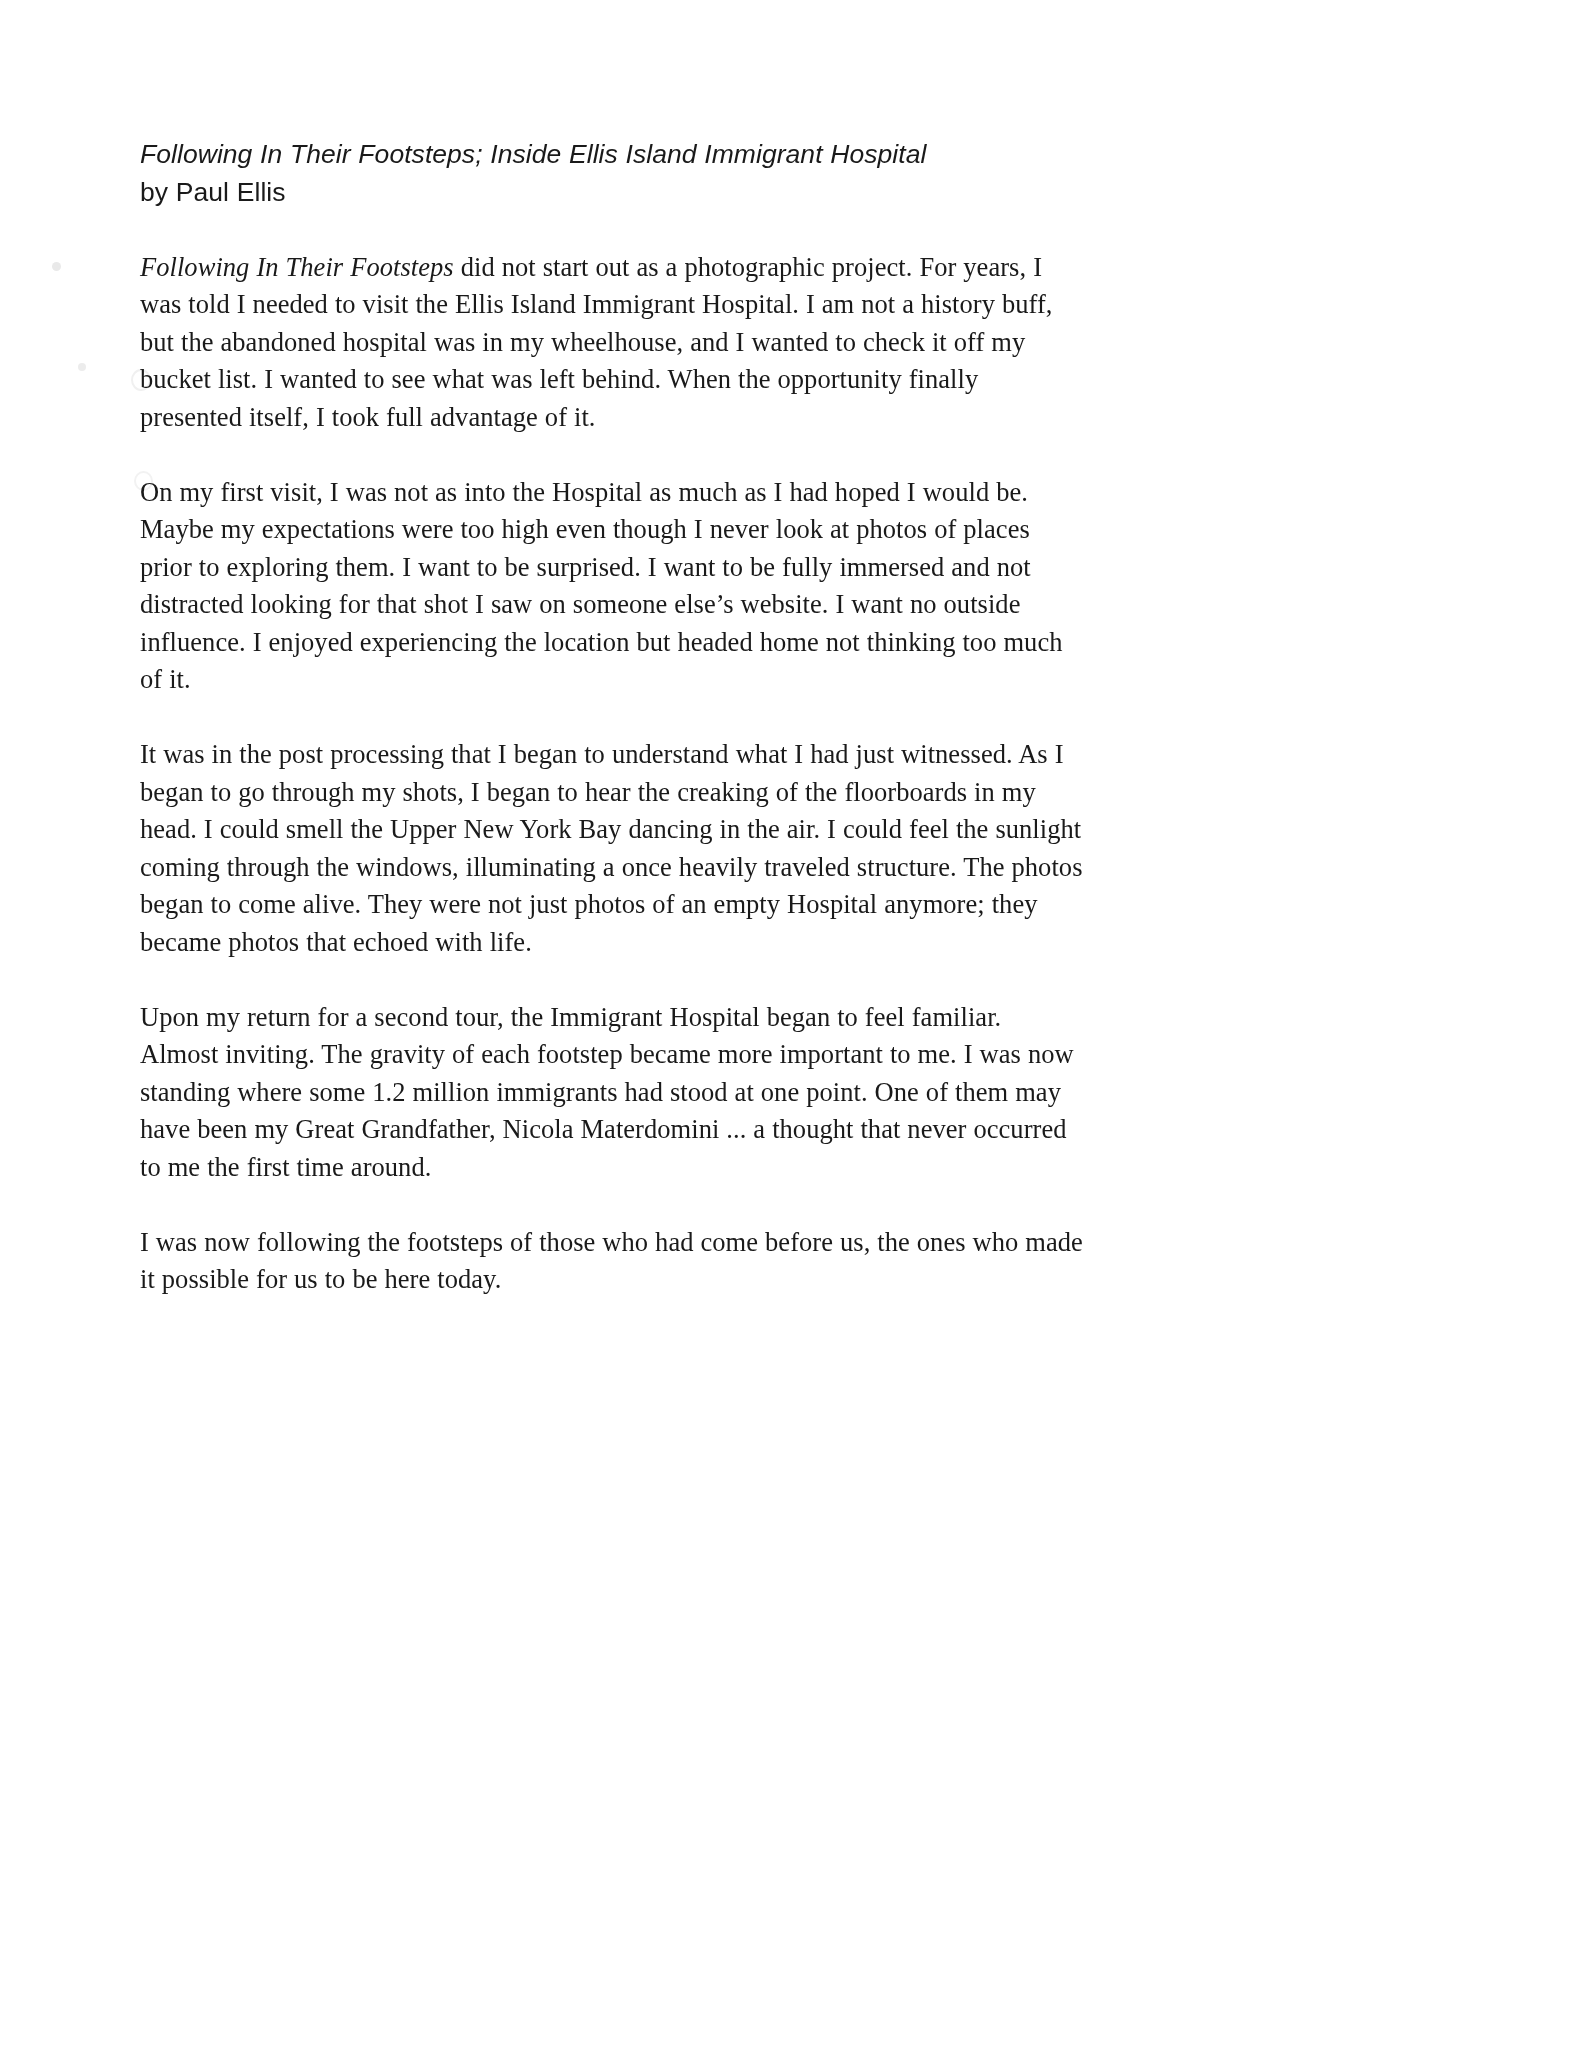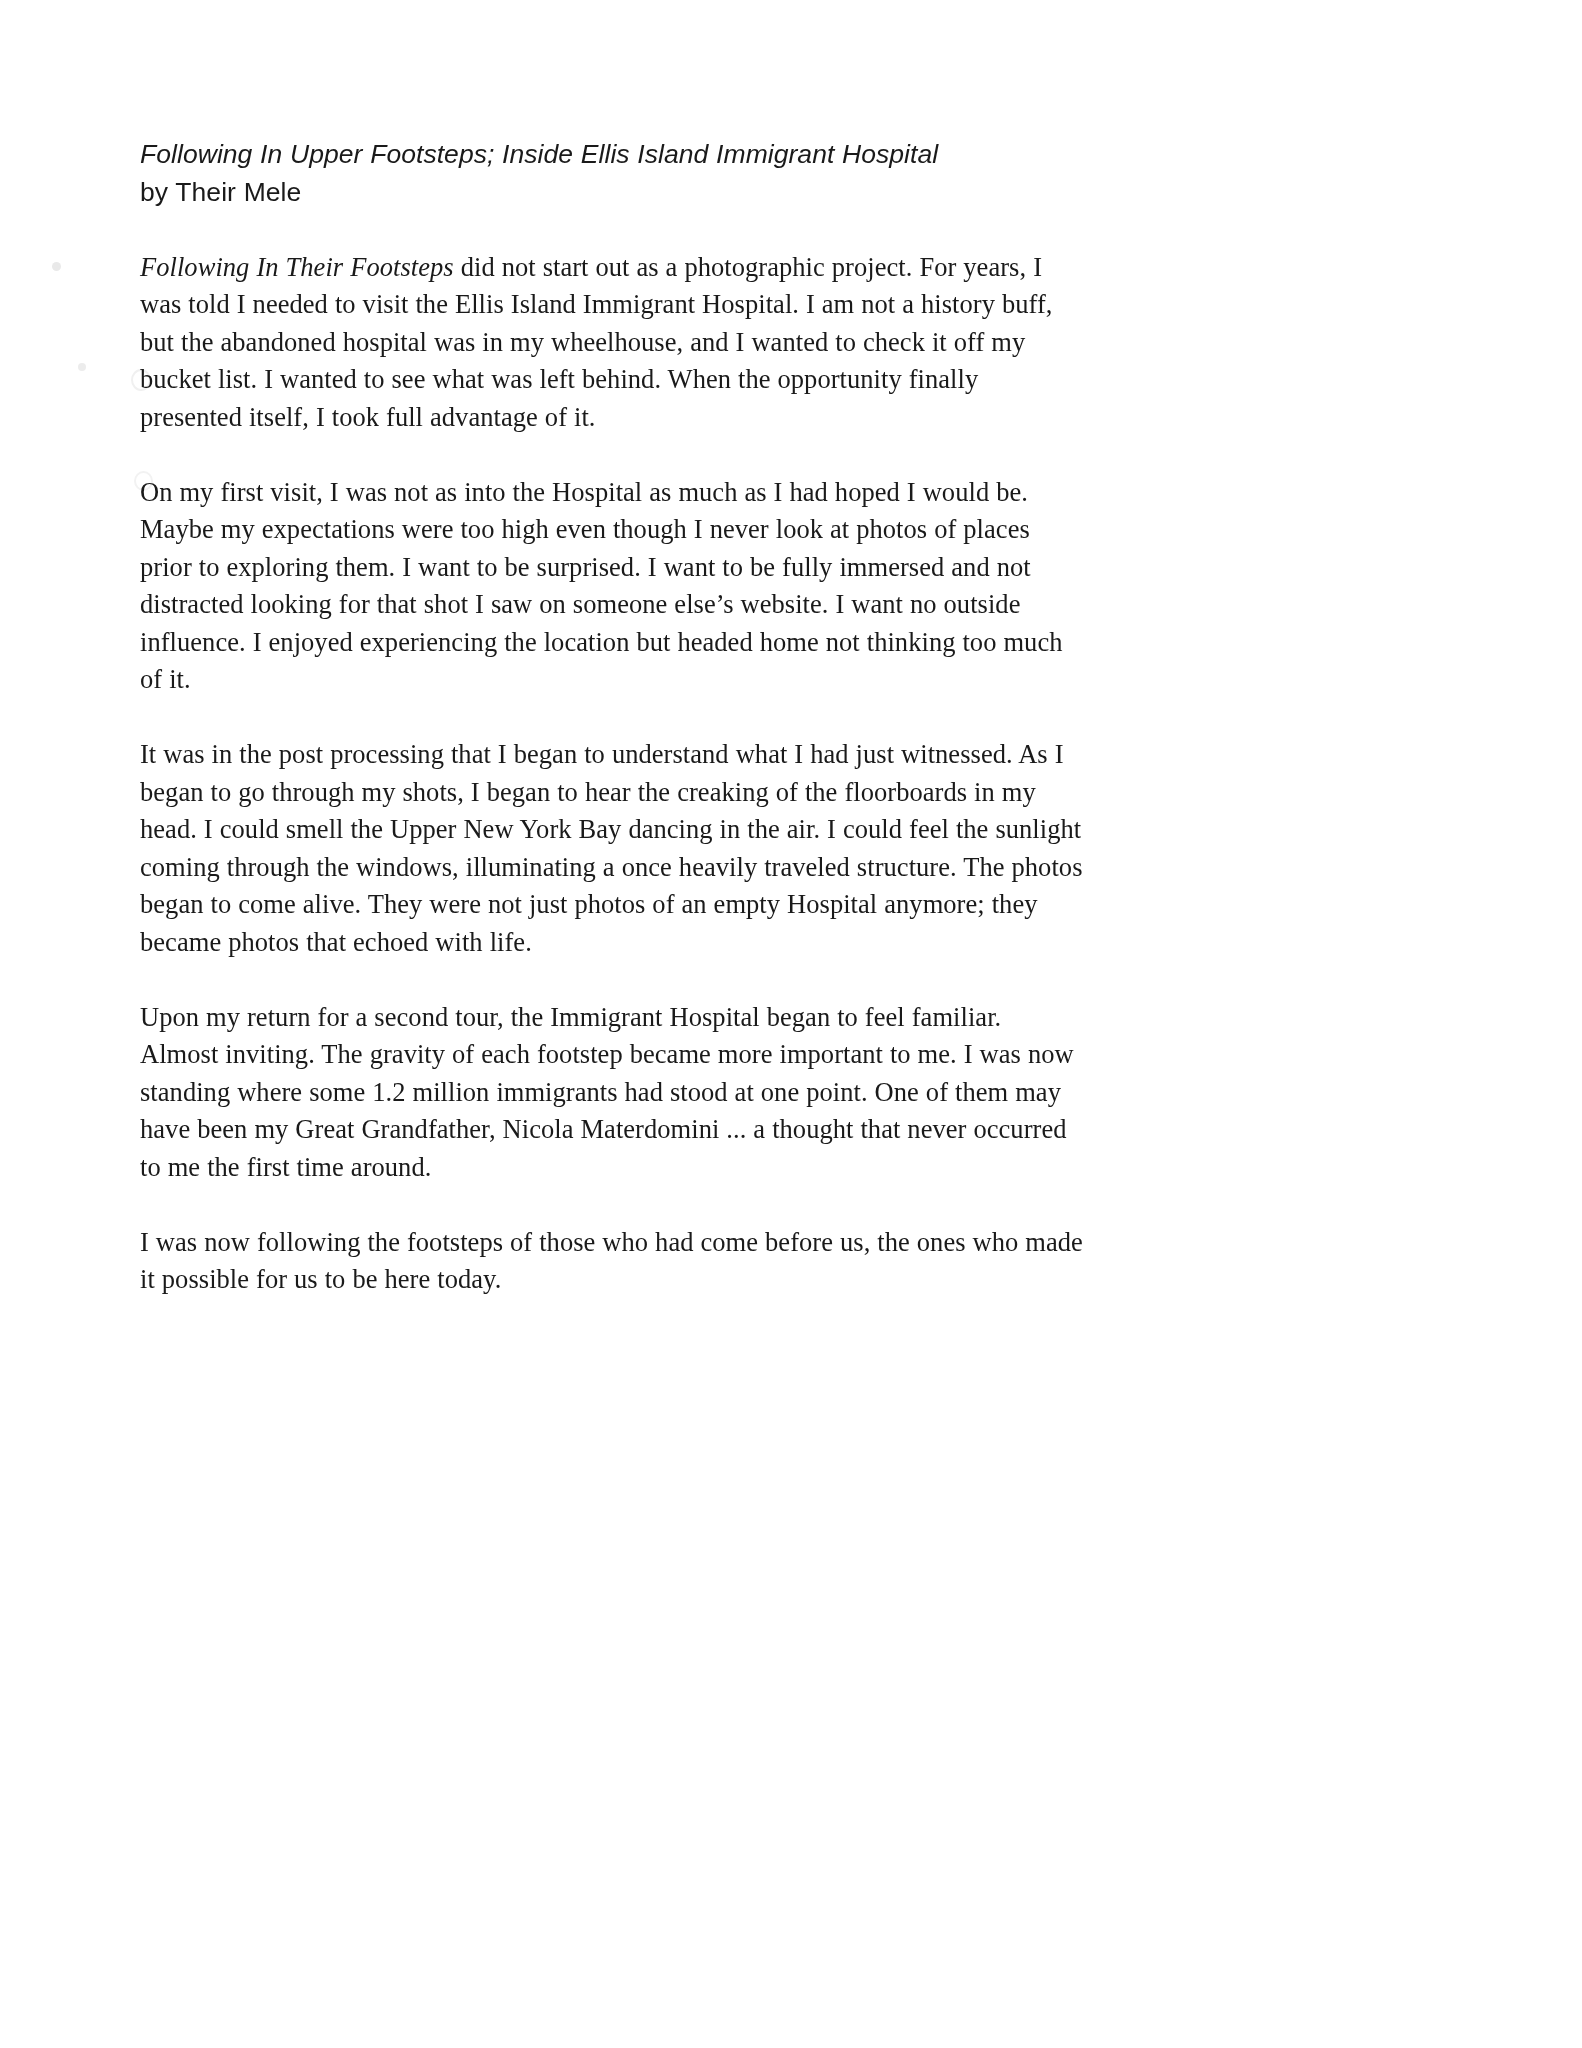--- a/index.html
+++ b/index.html
@@ -99,23 +99,23 @@
 
 <div class="page">
 
   <span class="artifact artifact-a"></span>
   <span class="artifact artifact-b"></span>
   <span class="artifact artifact-c"></span>
   <span class="artifact artifact-d"></span>
 
   <div class="text-block">
 
-    <div class="doc-line title-line">Following In Upper Footsteps; Inside Ellis Island Immigrant Hospital</div>
+    <div class="doc-line title-line">Following In Their Footsteps; Inside Ellis Island Immigrant Hospital</div>
 
-    <div class="doc-line byline">by Their Mele</div>
+    <div class="doc-line byline">by Paul Ellis</div>
 
     <div class="gap"></div>
 
     <p class="doc-para"><span class="run-in-italic">Following In Their Footsteps</span><span> did not start out as a photographic project. For years, I was told I needed to visit the Ellis Island Immigrant Hospital. I am not a history buff, but the abandoned hospital was in my wheelhouse, and I wanted to check it off my bucket list. I wanted to see what was left behind. When the opportunity finally presented itself, I took full advantage of it.</span></p>
 
     <div class="gap"></div>
 
     <p class="doc-para">On my first visit, I was not as into the Hospital as much as I had hoped I would be. Maybe my expectations were too high even though I never look at photos of places prior to exploring them. I want to be surprised. I want to be fully immersed and not distracted looking for that shot I saw on someone else’s website. I want no outside influence. I enjoyed experiencing the location but headed home not thinking too much of it.</p>
 
     <div class="gap"></div>

